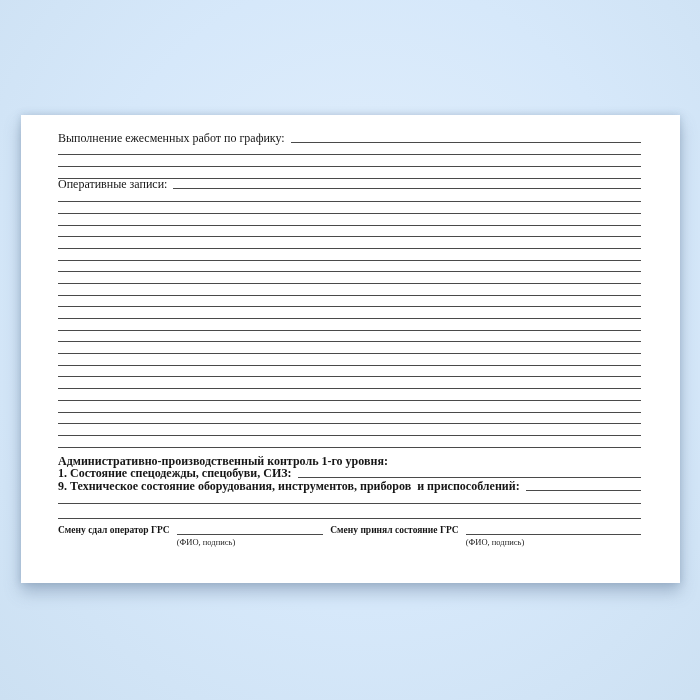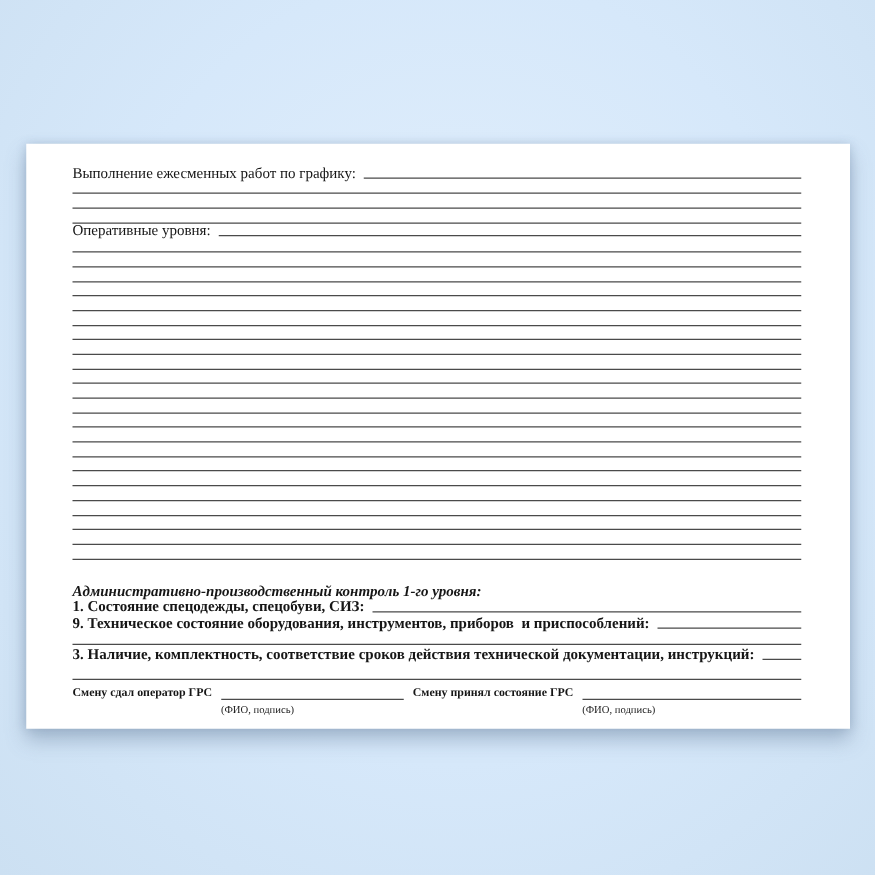--- a/index.html
+++ b/index.html
@@ -22,21 +22,21 @@
     font-size:12px;line-height:11px;color:#161616;white-space:pre;
   }
   .bold{font-weight:bold;}
   .fill{
     flex:1;height:1px;margin-left:6px;margin-bottom:1px;
     border-bottom:1px solid #4a4a4a;
   }
   .rule{
     height:11.7px;box-sizing:border-box;border-bottom:1px solid #4a4a4a;
   }
-  .heading-row{height:14px;margin-top:17px;font-style:italic;}
+  .heading-row{height:14px;margin-top:5px;}
   .item-row{height:12.9px;font-weight:bold;}
   .spacer3{height:3px;}
   .sig-grid{
     display:grid;
     grid-template-columns:auto minmax(0,1.02fr) auto minmax(0,1.22fr);
     column-gap:7px;align-items:end;margin-top:5px;
   }
   .sig-line{height:1px;border-bottom:1px solid #4a4a4a;margin-bottom:1px;}
   .sig-label{font-size:9.5px;line-height:12px;font-weight:bold;color:#161616;white-space:pre;}
   .caption{
@@ -53,21 +53,21 @@
       <span class="txt">Выполнение ежесменных работ по графику:</span>
       <span class="fill"></span>
     </div>
     <div>
         <div class="rule"></div>
         <div class="rule"></div>
         <div class="rule"></div>
       </div>
 
     <div class="row">
-      <span class="txt">Оперативные уровня:</span>
+      <span class="txt">Оперативные записи:</span>
       <span class="fill"></span>
     </div>
     <div>
         <div class="rule"></div>
         <div class="rule"></div>
         <div class="rule"></div>
         <div class="rule"></div>
         <div class="rule"></div>
         <div class="rule"></div>
         <div class="rule"></div>
@@ -99,24 +99,20 @@
     <div></div>
 
     <div class="row item-row">
       <span class="txt">9. Техническое состояние оборудования, инструментов, приборов  и приспособлений:</span>
       <span class="fill"></span>
     </div>
     <div>
         <div class="rule"></div>
       </div>
 
-    <div class="row item-row">
-      <span class="txt">3. Наличие, комплектность, соответствие сроков действия технической документации, инструкций:</span>
-      <span class="fill"></span>
-    </div>
     <div class="spacer3"></div>
     <div>
         <div class="rule"></div>
       </div>
 
     <div class="sig-grid">
       <span class="sig-label">Смену сдал оператор ГРС</span>
       <span class="sig-line"></span>
       <span class="sig-label">Смену принял состояние ГРС</span>
       <span class="sig-line"></span>

